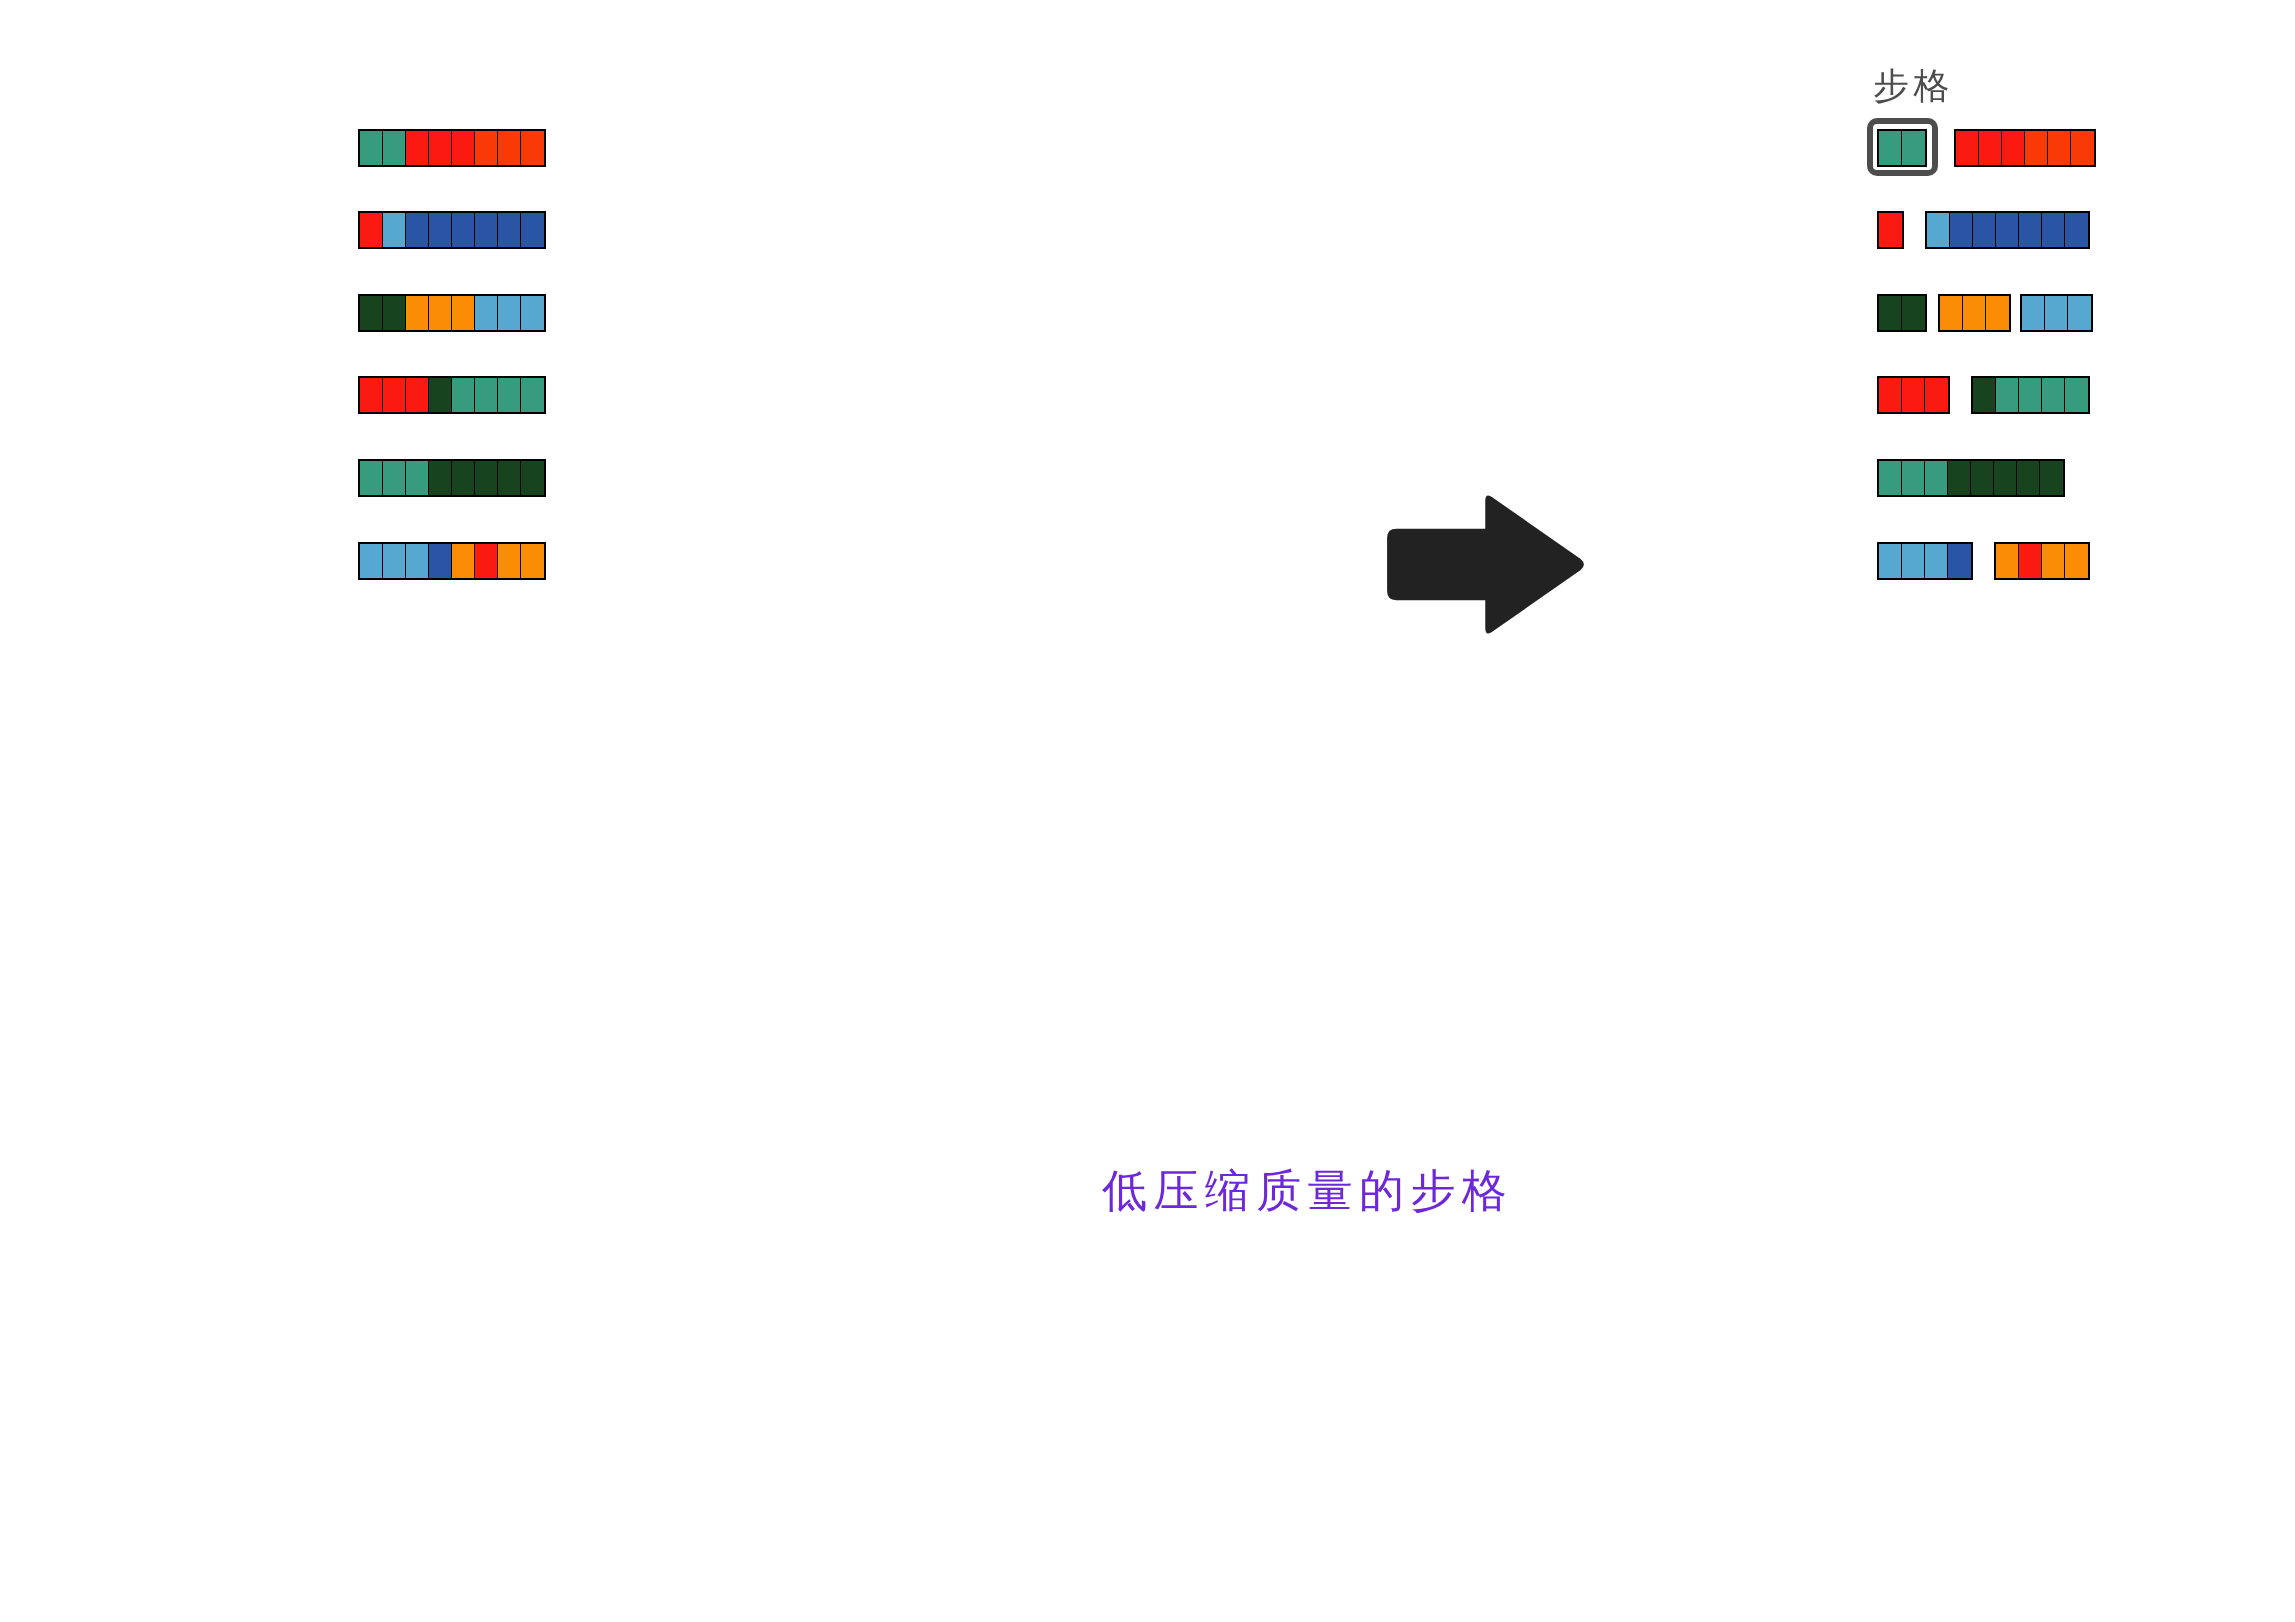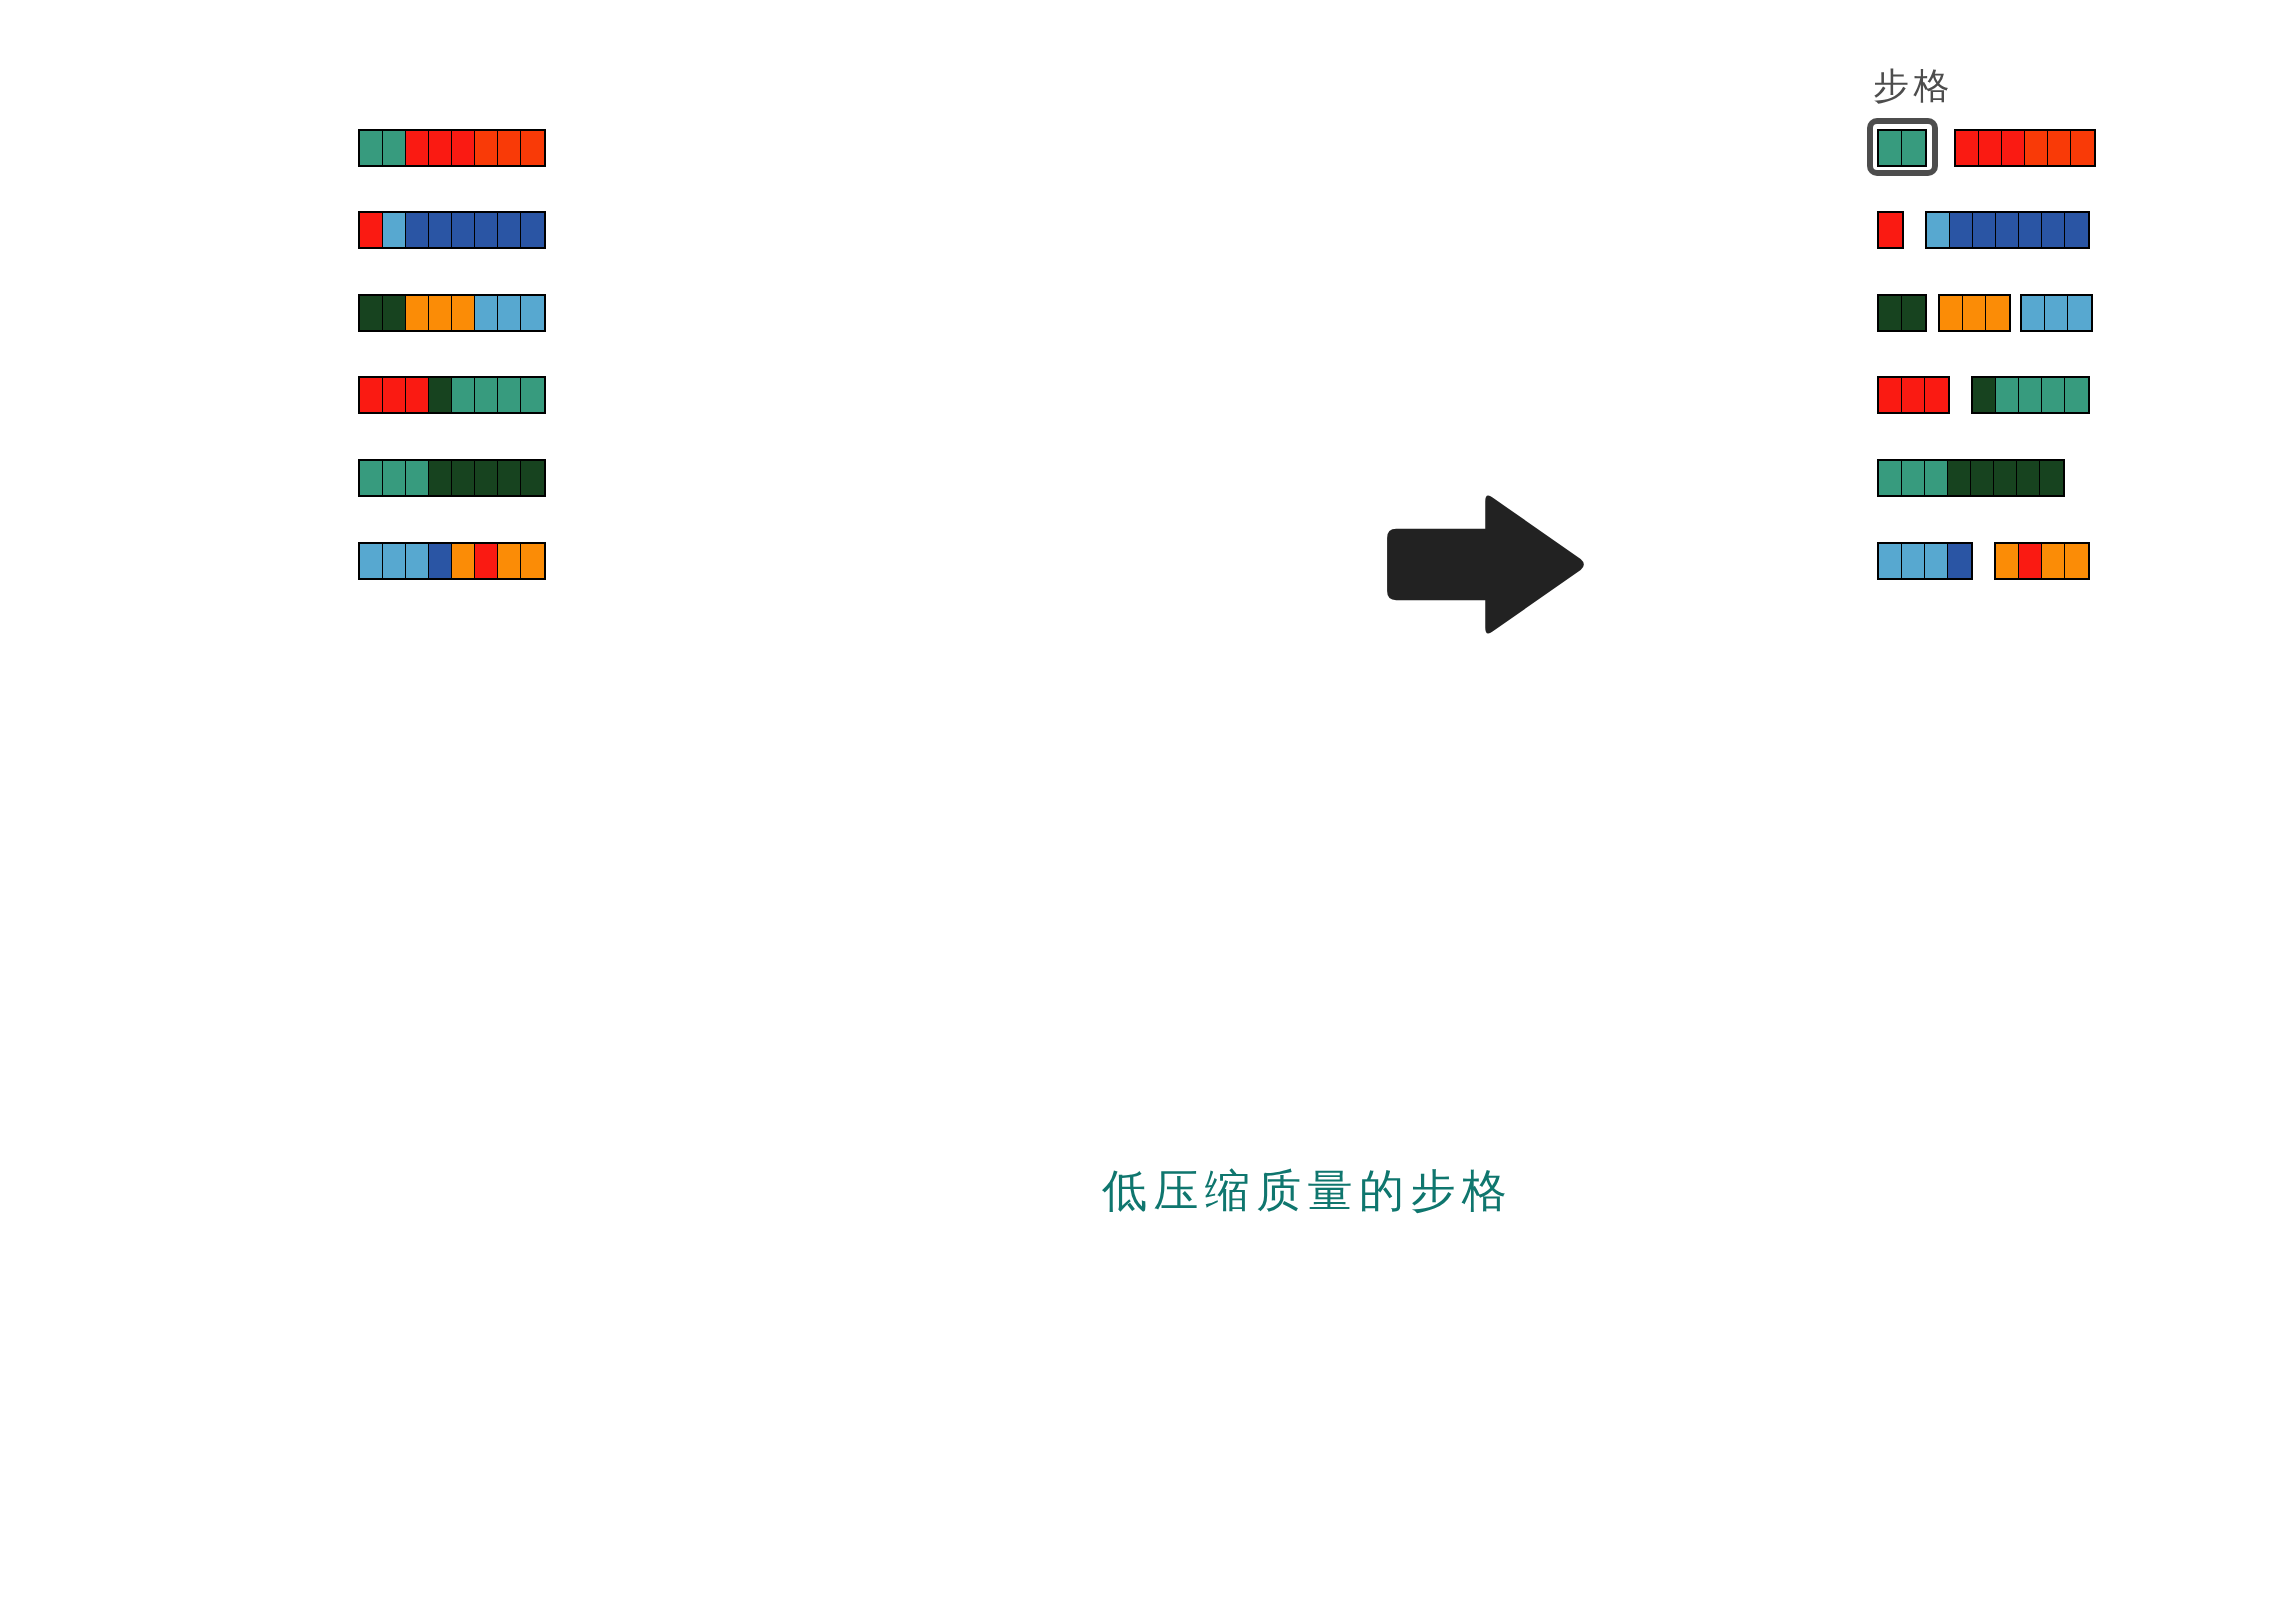--- a/index.html
+++ b/index.html
@@ -59,21 +59,21 @@
     white-space:nowrap;
     font-weight:400;
   }
 
   
   #arrow{position:absolute;}
 
   
   #caption{
     position:absolute;
-    color:#0f766e;
+    color:#6d28d9;
     font-size:45px;
     letter-spacing:6.4px;
     white-space:nowrap;
     line-height:1;
   }
 </style>
 </head>
 <body>
 
 <div id="stage">

